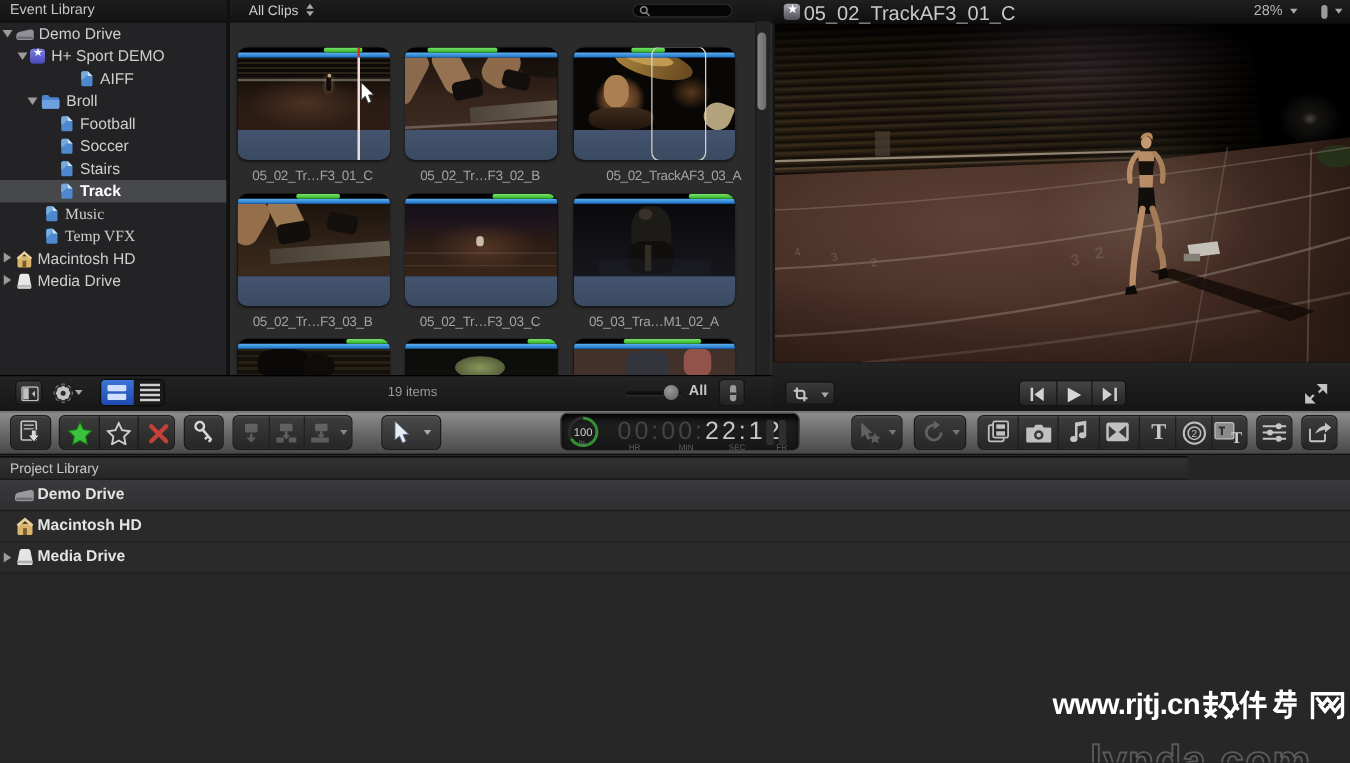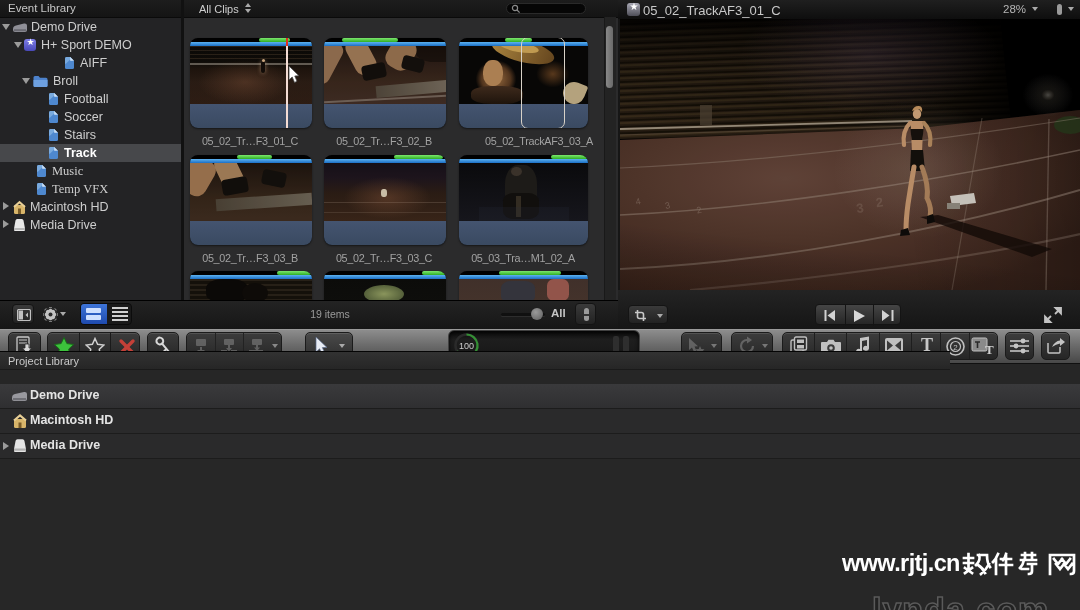--- a/index.html
+++ b/index.html
@@ -12,21 +12,21 @@
 #evhead span{position:absolute;left:8px;top:2px;font-size:11.5px;color:#c6c6c6;}
 #vdiv{left:181px;top:0;width:3px;height:300px;background:#111;}
 #browser{left:184px;top:0;width:434px;height:300px;background:#2b2b2c;}
 #brhead{left:0;top:0;width:434px;height:17px;background:linear-gradient(#1d1d1d,#141414);border-bottom:1px solid #0a0a0a;}
 #viewer{left:618px;top:0;width:462px;height:330px;background:#161616;}
 #vtitle{left:0;top:0;width:462px;height:19px;background:linear-gradient(#1f1f1f,#0e0e0e);}
 #video{left:620px;top:19px;width:460px;height:271px;background:#000;}
 #vtrans{left:0;top:290px;width:462px;height:40px;background:linear-gradient(#232323,#151515);}
 #brfoot{left:0;top:300px;width:618px;height:29px;background:linear-gradient(#232323,#161616);border-top:1px solid #000;}
 #toolbar{left:0;top:329px;width:1080px;height:35px;background:linear-gradient(#8d8d8d,#6c6c6c 45%,#484848);border-top:1px solid #9a9a9a;border-bottom:1px solid #101010;box-sizing:border-box;}
-#plhead{left:0;top:351px;width:950px;height:19px;background:linear-gradient(#323232,#262626);border-top:1px solid #050505;border-bottom:1px solid #1a1a1a;box-sizing:border-box;text-align:center;}
+#plhead{left:0;top:365px;width:950px;height:19px;background:linear-gradient(#323232,#262626);border-top:1px solid #050505;border-bottom:1px solid #1a1a1a;box-sizing:border-box;text-align:center;}
 #plhead span{position:absolute;left:8px;top:3px;font-size:11px;color:#c9c9c9;}
 .plrow{left:0;width:1080px;height:24px;}
 .plrow .lbl{position:absolute;left:30px;top:4px;font-size:12.5px;font-weight:bold;color:#e4e4e4;}
 #row1{top:384px;background:linear-gradient(#3a3a3c,#2f2f31);border-bottom:1px solid #1c1c1c;}
 #row2{top:409px;background:#2a2a2b;border-bottom:1px solid #1c1c1c;}
 #row3{top:434px;background:#2a2a2b;border-bottom:1px solid #1c1c1c;}
 #plbg{top:459px;left:0;width:1080px;height:151px;background:#272727;}
 
 .trow{position:absolute;left:0;width:181px;height:18px;font-size:12.5px;color:#cecece;}
 .trow .txt{position:absolute;top:2px;}
@@ -287,21 +287,21 @@
  </div>
 </div>
 
 <div class="abs" style="left:604px;top:17px;width:11px;height:283px;background:#232323;border-left:1px solid #191919;"></div>
 <div class="abs" style="left:606px;top:26px;width:7px;height:62px;background:linear-gradient(90deg,#888,#6a6a6a);border-radius:4px;"></div>
 
 <div class="abs" id="viewer"></div>
 <div class="abs" id="vtitle" style="left:618px;"></div>
 <div class="abs" style="left:627px;top:3px;width:13px;height:13px;border-radius:3px;background:linear-gradient(#a8a8b4,#4e4e58);"></div>
 <div class="abs" style="left:628px;top:1px;width:12px;font-size:10px;color:#fff;text-align:center;">★</div>
-<div class="abs" style="left:643px;top:3px;font-size:13px;color:#c9c9c9;">05_02_TrackAF3_01_C</div>
+<div class="abs" style="left:643px;top:3px;font-size:16px;color:#c9c9c9;">05_02_TrackAF3_01_C</div>
 <div class="abs" style="left:1003px;top:3px;font-size:11.5px;color:#b5b5b5;">28%</div>
 <div class="abs caret" style="left:1032px;top:7px;"></div>
 <div class="abs" style="left:1057px;top:4px;width:5px;height:11px;border-radius:2.5px;background:#9a9a9a;"></div>
 <div class="abs caret" style="left:1068px;top:7px;"></div>
 <div class="abs" id="video"><svg width="460" height="271" id="vidsvg">
  <defs>
   <linearGradient id="blfade" x1="0" y1="0" x2="1" y2="0">
    <stop offset="0" stop-color="#000" stop-opacity="0.05"></stop>
    <stop offset="0.5" stop-color="#000" stop-opacity="0.2"></stop>
    <stop offset="0.7" stop-color="#000" stop-opacity="0.55"></stop>
@@ -553,20 +553,21 @@
   <div class="caret" style="left:33px;top:11px;"></div>
  </div>
 
  <div class="abs" style="left:448px;top:330px;width:192px;height:31px;border-radius:6px;background:linear-gradient(#0c0c0c,#1e1e1e 30%,#161616);border:1px solid #404040;box-sizing:border-box;box-shadow:inset 0 2px 4px rgba(0,0,0,.8);">
   <svg width="27" height="27" style="position:absolute;left:4px;top:1px;">
    <circle cx="13.5" cy="13.5" r="11" fill="none" stroke="#2a2a2a" stroke-width="2.5"></circle>
    <path d="M13.5,2.5 A11,11 0 1,1 4,19" fill="none" stroke="#349034" stroke-width="2.2"></path>
    <text x="13.5" y="16.5" font-size="9" fill="#cdcdcd" text-anchor="middle" font-family="Liberation Sans">100</text>
    <text x="10" y="25" font-size="6.5" fill="#777" font-family="Liberation Sans">%</text>
   </svg>
+  <div style="position:absolute;left:45px;top:3px;font-size:20px;letter-spacing:2.4px;color:#444444;font-family:'Liberation Sans';">00:00:<span style="color:#c6c6c6;">22:12</span></div>
   <div style="position:absolute;left:54px;top:24px;font-size:6.5px;color:#5e5e5e;">HR</div>
   <div style="position:absolute;left:94px;top:24px;font-size:6.5px;color:#5e5e5e;">MIN</div>
   <div style="position:absolute;left:134px;top:24px;font-size:6.5px;color:#5e5e5e;">SEC</div>
   <div style="position:absolute;left:172px;top:24px;font-size:6.5px;color:#5e5e5e;">FR</div>
   <div style="position:absolute;right:10px;top:5px;width:6px;height:20px;background:#2e2e2e;border-radius:2px;"></div>
   <div style="position:absolute;right:20px;top:5px;width:6px;height:20px;background:#2e2e2e;border-radius:2px;"></div>
  </div>
  <div class="abs tbtn" style="left:681px;top:332px;width:41px;">
   <svg width="20" height="20" style="position:absolute;left:4px;top:3px;" opacity="0.4">
         <path d="M3,2 L3,14 L6,11.5 L8,16 L10.5,15 L8.5,10.5 L12,10.3 Z" fill="#aaa"></path>

